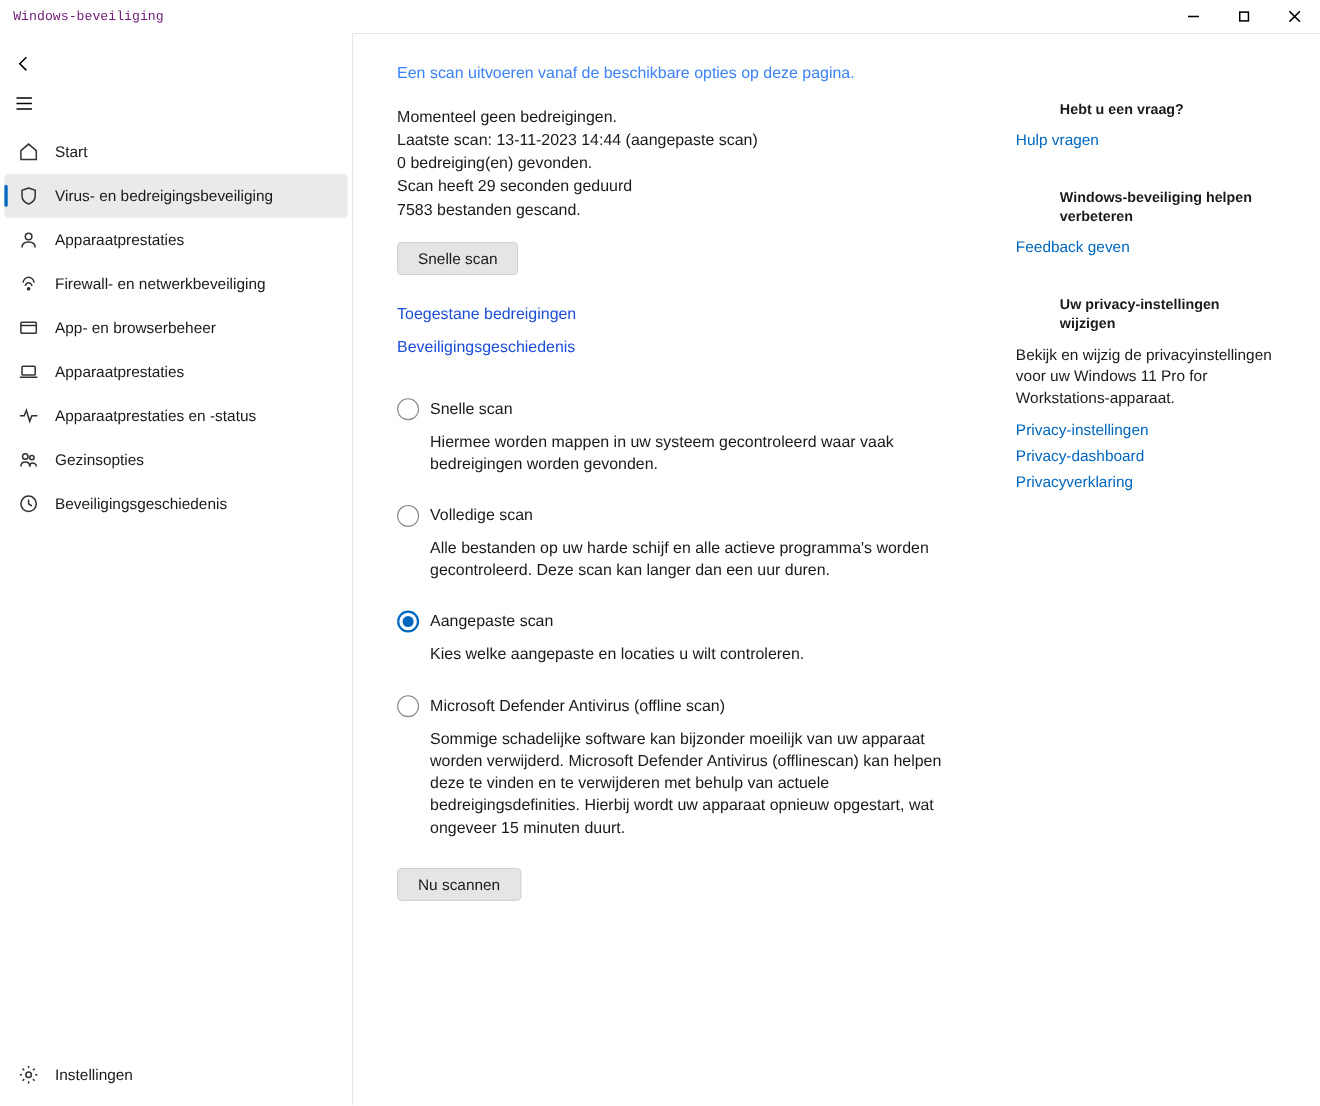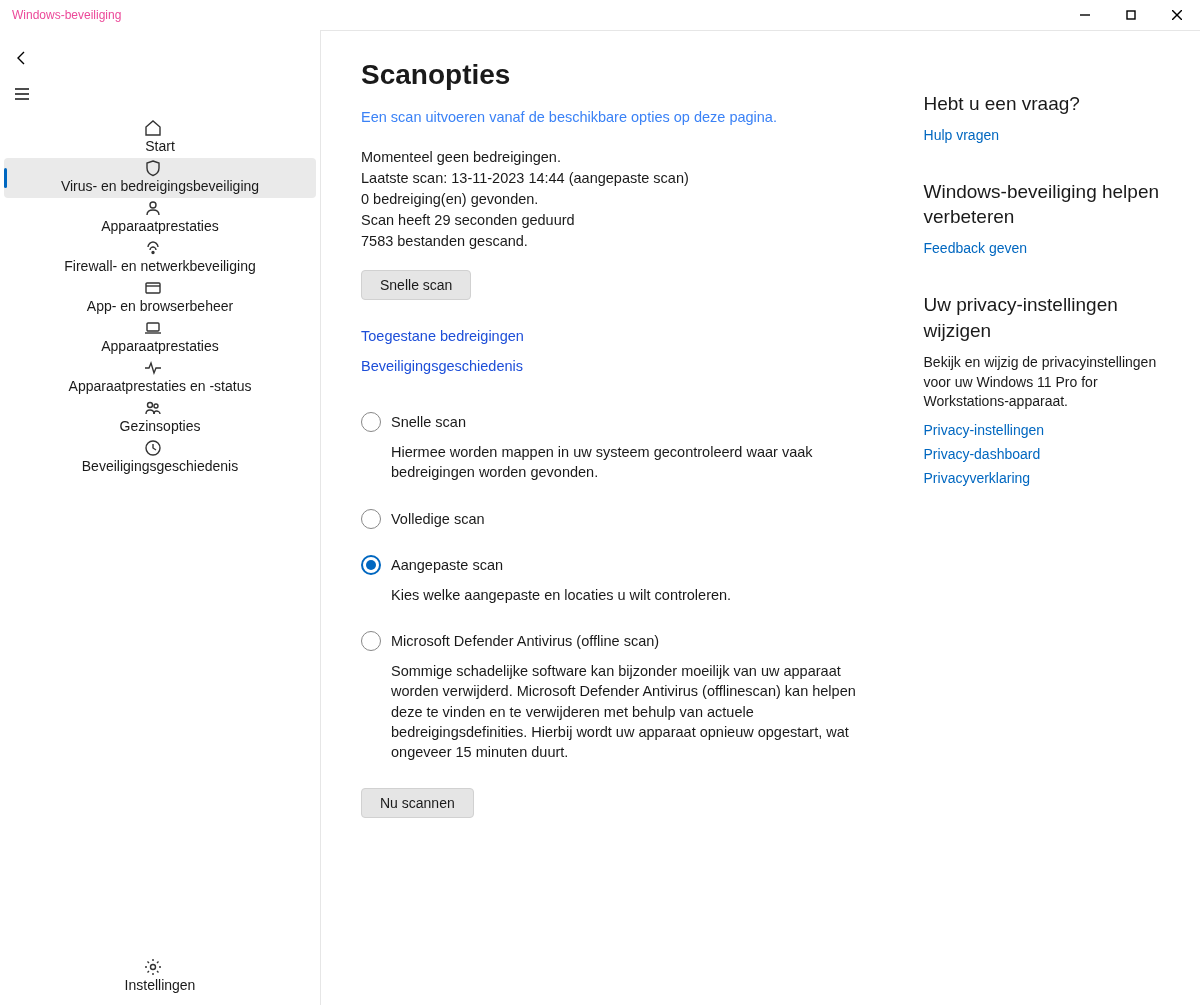--- a/index.html
+++ b/index.html
@@ -1,30 +1,30 @@
 <!DOCTYPE html>
 <html><head>
 <meta charset="utf-8">
 <style>
 * { margin: 0; padding: 0; box-sizing: border-box; }
 body { font-family: "Segoe UI", sans-serif; font-size: 14px; color: #1a1a1a; background: #fff; width: 1200px; height: 1005px; overflow: hidden; }
 
 .titlebar { height: 30px; display: flex; align-items: center; justify-content: space-between; padding-left: 12px; }
-.titlebar-title { font-size: 12px; color: #ec4899; }
+.titlebar-title { font-size: 12px; color: #701a75; font-family: Liberation Mono, monospace; }
 .titlebar-controls { display: flex; }
 .titlebar-btn { width: 46px; height: 30px; display: flex; align-items: center; justify-content: center; background: transparent; border: none; cursor: pointer; }
 .titlebar-btn svg { width: 10px; height: 10px; }
 
 .app-body { display: flex; height: calc(1005px - 30px); }
 
 .sidebar { width: 320px; background: #fff; display: flex; flex-direction: column; padding-top: 10px; }
 .sidebar-top { padding: 0 0 6px 0; }
 .sidebar-icon-btn { width: 40px; height: 36px; display: flex; align-items: center; justify-content: center; background: transparent; border: none; cursor: pointer; margin-left: 2px; border-radius: 4px; }
 .nav-list { flex: 1; }
-.nav-item { display: flex; align-items: center; height: 40px; padding: 0 12px; cursor: pointer; position: relative; border-radius: 4px; margin: 0 4px; flex-direction: column; }
+.nav-item { display: flex; align-items: center; height: 40px; padding: 0 12px; cursor: pointer; position: relative; border-radius: 4px; margin: 0 4px; }
 .nav-item.active { background: #eaeaea; text-align: center; }
 .nav-item.active::before { content: ""; position: absolute; left: 0; top: 10px; bottom: 10px; width: 3px; background: #0067c0; border-radius: 2px; }
 .nav-icon { width: 20px; height: 20px; display: flex; align-items: center; justify-content: center; margin-right: 14px; color: #333; }
 .nav-label { font-size: 14px; color: #1a1a1a; }
 .sidebar-bottom { margin-top: auto; padding-bottom: 8px; }
 
 .main { flex: 1; border-top: 1px solid #e6e6e6; border-left: 1px solid #e6e6e6; padding: 28px 40px 40px 40px; overflow-y: auto; display: flex; gap: 60px; }
 .content { width: 510px; }
 .aside { width: 240px; padding-top: 32px; }
 
@@ -42,21 +42,21 @@
 .radio-group { }
 .radio-option { margin-bottom: 26px; }
 .radio-head { display: flex; align-items: center; margin-bottom: 10px; cursor: pointer; }
 .radio-circle { width: 20px; height: 20px; border: 1px solid #888; border-radius: 50%; margin-right: 10px; display: flex; align-items: center; justify-content: center; flex-shrink: 0; }
 .radio-circle.selected { border: 2px solid #0067c0; }
 .radio-circle.selected::after { content: ""; width: 10px; height: 10px; background: #0067c0; border-radius: 50%; }
 .radio-label { font-size: 14.5px; color: #1a1a1a; }
 .radio-desc { font-size: 14.5px; color: #1a1a1a; margin-left: 30px; line-height: 1.4; }
 
 .aside-section { margin-bottom: 36px; }
-.aside-heading { font-size: 19px; font-weight: 400; margin-bottom: 10px; line-height: 1.35; }
+.aside-heading { font-size: 13px; font-weight: 700; margin-bottom: 10px; line-height: 1.35; margin-left: 40px; }
 .aside-text { font-size: 14px; color: #1a1a1a; margin-bottom: 10px; line-height: 1.4; }
 .aside-link { color: #0067c0; font-size: 14px; cursor: pointer; display: block; margin-bottom: 8px; }
 
 svg { stroke: currentColor; fill: none; stroke-width: 1.4; }
 </style>
 </head>
 <body>
 
 <div class="titlebar">
   <div class="titlebar-title">Windows-beveiliging</div>
@@ -197,21 +197,20 @@
               <path d="M9 1 V3 M9 15 V17 M1 9 H3 M15 9 H17 M3.5 3.5 L5 5 M13 13 L14.5 14.5 M3.5 14.5 L5 13 M13 5 L14.5 3.5"></path>
             </svg>
         </span>
         <span class="nav-label">Instellingen</span>
       </div>
     </div>
   </div>
 
   <div class="main">
     <div class="content">
-      <h1 class="page-title">Scanopties</h1>
       <p class="subtitle">Een scan uitvoeren vanaf de beschikbare opties op deze pagina.</p>
 
       <div class="status-block">
         <p>Momenteel geen bedreigingen.</p>
         <p>Laatste scan: 13-11-2023 14:44 (aangepaste scan)</p>
         <p>0 bedreiging(en) gevonden.</p>
         <p>Scan heeft 29 seconden  geduurd</p>
         <p>7583 bestanden gescand.</p>
       </div>
 
@@ -230,20 +229,21 @@
             <span class="radio-label">Snelle scan</span>
           </div>
           <p class="radio-desc">Hiermee worden mappen in uw systeem gecontroleerd waar vaak bedreigingen worden gevonden.</p>
         </div>
 
         <div class="radio-option">
           <div class="radio-head">
             <span class="radio-circle"></span>
             <span class="radio-label">Volledige scan</span>
           </div>
+          <p class="radio-desc">Alle bestanden op uw harde schijf en alle actieve programma's worden gecontroleerd. Deze scan kan langer dan een uur duren.</p>
         </div>
 
         <div class="radio-option">
           <div class="radio-head">
             <span class="radio-circle selected"></span>
             <span class="radio-label">Aangepaste scan</span>
           </div>
           <p class="radio-desc">Kies welke aangepaste en locaties u wilt controleren.</p>
         </div>
 

